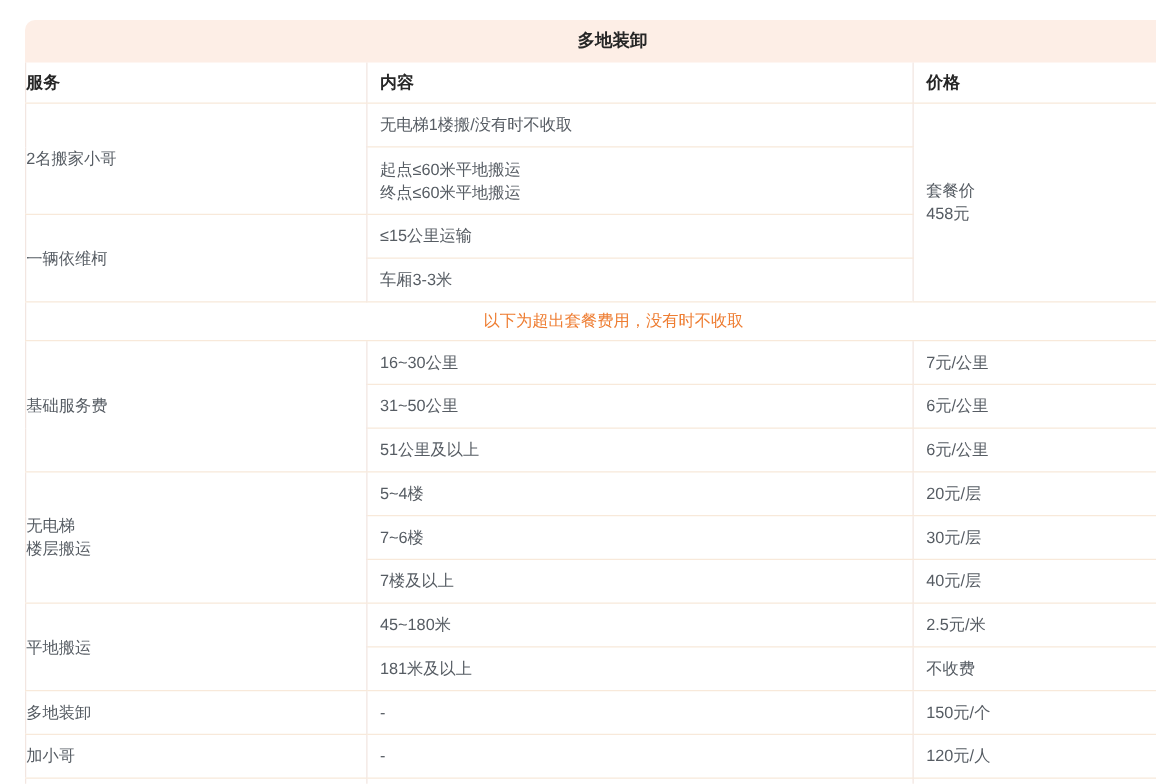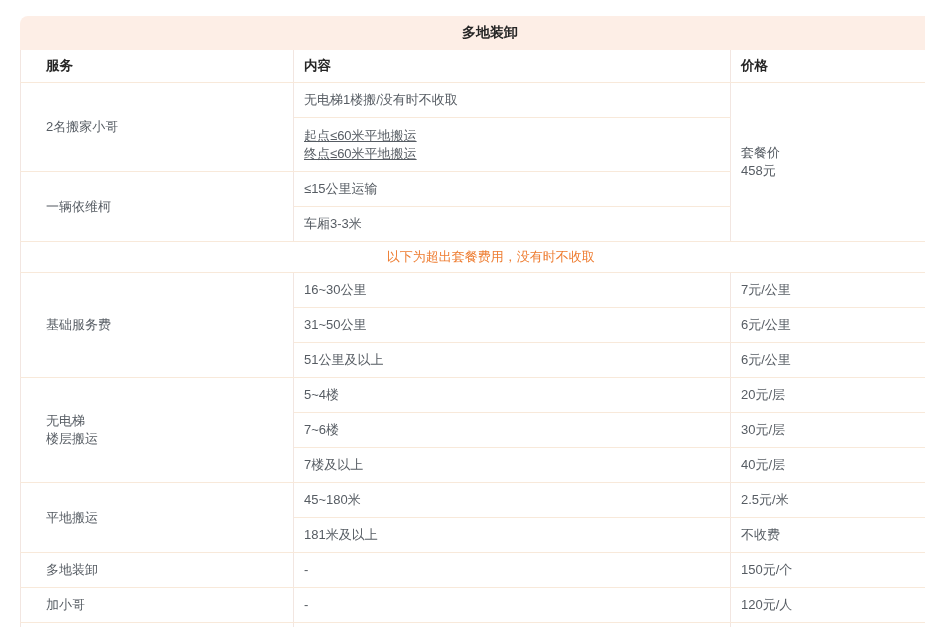--- a/index.html
+++ b/index.html
@@ -44,23 +44,23 @@
     border-bottom: 1px solid var(--border-h, #f8e9da);
   }
   th {
     height: 32px;
     font-size: 13.5px;
     font-weight: bold;
     color: var(--heading-text, #262626);
   }
   td { height: 34px; }
   .sep-r { border-right: 1px solid var(--border-v, #f2e6e1); }
-  .first-col { padding-left: 25px; }
+  .first-col { padding-left: 0; }
   .pre { white-space: pre-line; }
-  td.tall { height: 53px; text-decoration: underline; }
+  td.tall { height: 53px; }
   tr.notice td {
     height: 30px;
     text-align: center;
     color: var(--accent, #ee7d32);
   }
   tr.partial td {
     height: 20px;
     border-bottom: none;
   }
 </style>

